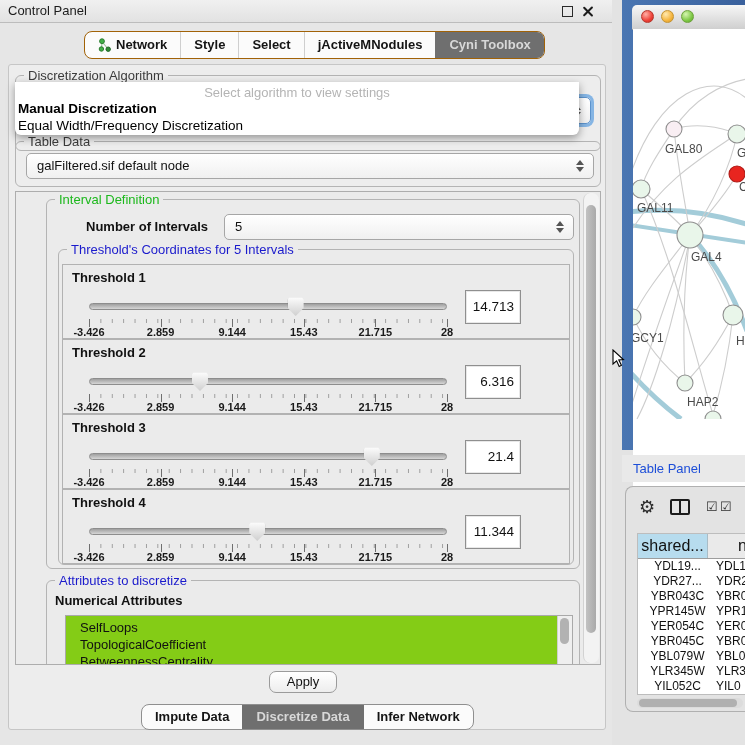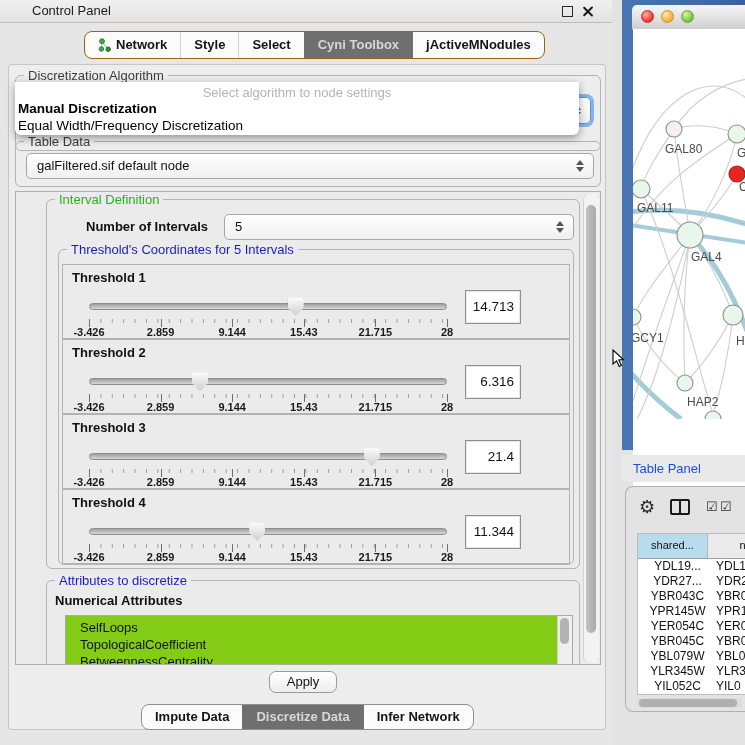--- a/index.html
+++ b/index.html
@@ -3,21 +3,21 @@
 <meta charset="utf-8">
 <style>
   html,body{margin:0;padding:0;}
   body{font-family:"Liberation Sans", sans-serif; background:#e3e3e3;}
   .stage{position:relative;width:745px;height:745px;overflow:hidden;background:#e3e3e3;}
 
   
   .control-panel{position:absolute;left:0;top:0;width:612px;height:745px;background:#e6e6e6;}
   .cp-titlebar{position:absolute;left:0;top:0;width:612px;height:22px;
     background:linear-gradient(#f0f0f0,#e2e2e2);border-bottom:1px solid #bcbcbc;}
-  .cp-title{position:absolute;left:8px;top:3px;font-size:13px;color:#1c1c1c;margin-left:24px;}
+  .cp-title{position:absolute;left:8px;top:3px;font-size:13px;color:#1c1c1c;}
   .float-box{position:absolute;left:562px;top:6px;width:9px;height:9px;border:1.5px solid #2a2a2a;background:transparent;}
   .close-x{position:absolute;left:583px;top:6px;width:11px;height:11px;}
   .close-x i,.close-x b{position:absolute;left:4px;top:-1px;width:2.4px;height:13px;background:#1c1c1c;border-radius:1px;}
   .close-x i{transform:rotate(45deg);} .close-x b{transform:rotate(-45deg);}
 
   
   .top-tabs{position:absolute;left:84px;top:31px;height:26px;display:flex;
     border:1px solid #a16207;border-radius:8px;overflow:hidden;background:#fbfbfb;}
   .tab{font-size:13px;font-weight:700;color:#141414;line-height:24px;padding:0 13px;white-space:nowrap;
     border-left:1px solid #cfcfcf;display:flex;align-items:center;gap:5px;}
@@ -111,21 +111,21 @@
   .tp-body{position:absolute;left:625px;top:486px;width:120px;height:226px;background:#e3e3e3;
     border:1px solid #b0b0b0;border-right:none;border-radius:8px 0 0 8px;box-sizing:border-box;overflow:hidden;}
   .gear{position:absolute;left:13px;top:9px;font-size:18px;color:#2e2e2e;}
   .cols-icon{position:absolute;left:44px;top:12px;width:20px;height:16px;border:2px solid #1b1b1b;border-radius:2px;box-sizing:border-box;}
   .cols-icon i{position:absolute;left:7px;top:0;width:2px;height:100%;background:#1b1b1b;}
   .cb{position:absolute;top:12px;font-size:13px;color:#2e2e2e;}
   .cb.one{left:80px;} .cb.two{left:94px;}
   .tp-table{position:absolute;left:11px;top:46px;width:109px;height:162px;background:#fff;border:1px solid #bdbdbd;border-right:none;box-sizing:border-box;overflow:hidden;}
   .tp-head{display:flex;height:24px;border-bottom:1px solid #9d9d9d;}
   .tp-head .hc{width:70px;flex:0 0 70px;box-sizing:border-box;border-right:1px solid #a9bcc6;
-    font-size:11px;color:#111;text-align:center;line-height:23px;}
+    font-size:16px;color:#111;text-align:center;line-height:23px;}
   .tp-head .hc.sel{background:#b7dcee;}
   .tp-head .hc.plain{background:#eaeaea;border-right-color:#bdbdbd;}
   .tp-row{display:flex;height:15px;}
   .tp-row .c{width:70px;flex:0 0 70px;font-size:12px;color:#111;line-height:15px;box-sizing:border-box;}
   .tp-row .c.c1{padding-left:9px;text-align:center;}
   .tp-row .c.c2{padding-left:8px;}
   .hscroll{position:absolute;left:11px;top:211px;width:106px;height:10px;background:#dcdcdc;border-radius:5px;}
   .hscroll .thumb{position:absolute;left:2px;top:1px;width:98px;height:8px;background:#b0b0b0;border-radius:4px;}
 
   .cursor{position:absolute;left:612px;top:349px;z-index:90;}
@@ -156,25 +156,25 @@
           <circle cx="10.2" cy="11.2" r="2.2" fill="#2f8d35" stroke="#226628"></circle>
         </svg>
         <span>Network</span>
       </div>
       <div class="tab">
           <span>Style</span>
         </div>
       <div class="tab">
           <span>Select</span>
         </div>
+      <div class="tab">
+          <span>jActiveMNodules</span>
+        </div>
       <div class="tab selected">
           <span>Cyni Toolbox</span>
-        </div>
-      <div class="tab">
-          <span>jActiveMNodules</span>
         </div>
     </nav>
 
     <div class="main-panel">
 
       <div class="group" style="left:6px;top:10px;width:586px;height:76px;">
         <span class="legend">Discretization Algorithm</span>
       </div>
 
       <div class="combo focusring" style="left:16px;top:32px;width:566px;height:27px;">
@@ -330,21 +330,21 @@
         </div>
 
         <div class="vscroll">
           <div class="thumb"></div>
         </div>
       </div>
 
       <div class="apply-btn">Apply</div>
 
       <div class="popup">
-        <div class="hint">Select algorithm to node settings</div>
+        <div class="hint">Select algorithm to view settings</div>
         <div class="opt1">Manual Discretization</div>
         <div class="opt2">Equal Width/Frequency Discretization</div>
       </div>
 
       <nav class="bottom-tabs">
         <div class="tab">
             <span>Impute Data</span>
           </div>
         <div class="tab selected">
             <span>Discretize Data</span>

